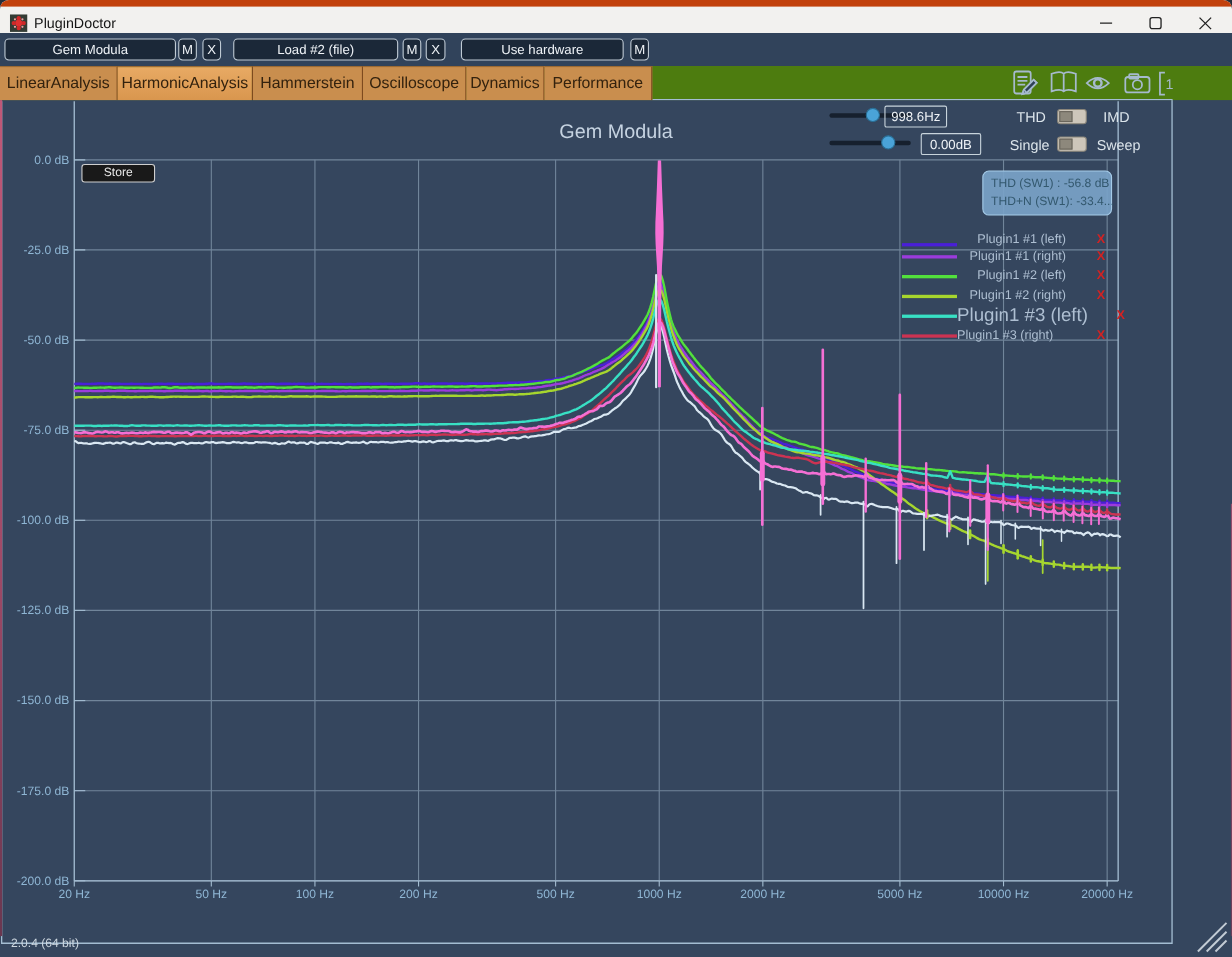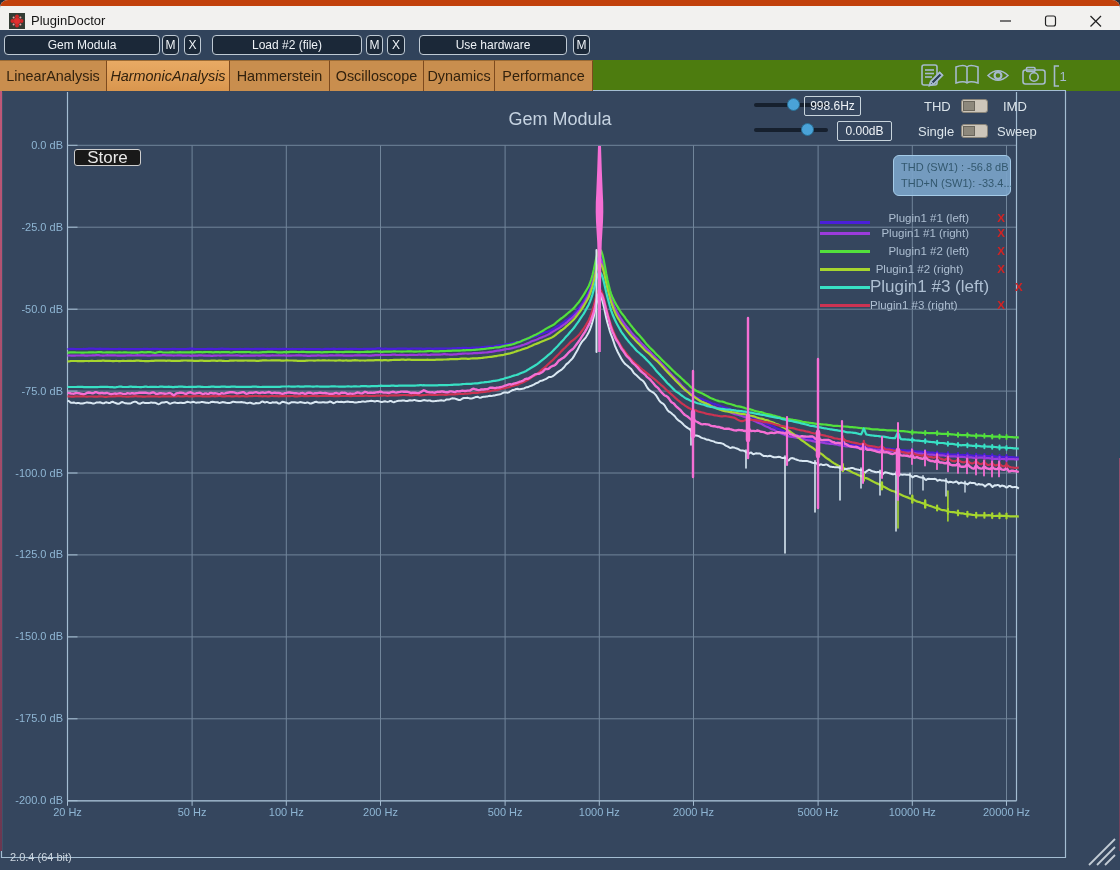--- a/index.html
+++ b/index.html
@@ -4,30 +4,30 @@
 body{width:1120px;height:870px;font-family:"Liberation Sans",sans-serif;background:#242e3a;overflow:hidden}
 #win{position:relative;width:1120px;height:870px;border-radius:8px 8px 0 0;overflow:hidden;background:#35465e}
 #titlebar{position:absolute;left:0;top:0;width:1120px;height:30px;background:#f2f1ef;border-top:6px solid #c2410c;z-index:10}
 #titlebar .tt{position:absolute;left:31px;top:7px;font-size:13px;color:#151515}
 #appicon{position:absolute;left:9px;top:7px;width:16px;height:16px}
 .winbtn{position:absolute;top:0;width:14px;height:30px;color:#222}
 #toolbar{position:absolute;left:0;top:30px;width:1120px;height:30px;background:#31435b;z-index:10}
 .tbtn{position:absolute;top:5px;height:20px;background:#1b2838;border:1px solid #bfcad4;border-radius:4px;color:#eef2f6;font-size:12px;text-align:center;line-height:18px}
 #tabs{position:absolute;left:0;top:60px;width:1120px;height:31px;background:#4d7c0f;z-index:10}
 .tab{position:absolute;top:0;height:31px;font-size:14.4px;color:#33220e;text-align:center;line-height:31px;background:#c98e4e;border-right:1px solid #7d4a1e;border-top:1px solid #9c6b34}
-.tab.act{background:linear-gradient(#e8aa64,#d9964e);font-style:italic;}
+.tab.act{background:linear-gradient(#e8aa64,#d9964e);}
 #lstrip{position:absolute;left:0;top:91px;width:2px;height:760px;background:linear-gradient(#c05878,#a04a68 55%,#6a3750);z-index:11}
 #rstrip{position:absolute;left:1118.6px;top:458px;width:1.4px;height:393px;background:linear-gradient(rgba(176,80,112,.8),rgba(122,60,88,.8));z-index:11}
 .tbox{position:absolute;height:20px;border:1px solid #c8d4dc;border-radius:2px;color:#eef2f6;font-size:12px;text-align:center;line-height:18px;z-index:5}
 .lab{position:absolute;color:#dbe4ea;font-size:13px;z-index:5;white-space:nowrap}
 .toggle{position:absolute;width:27px;height:14px;background:#cdc6ba;border-radius:3px;border:1px solid #8a857a;z-index:5}
 .toggle i{position:absolute;left:1px;top:1px;width:12px;height:10px;background:#8d887c;border:1px solid #6a665c;display:block}
 .slider{position:absolute;height:4px;background:#16202e;border-radius:2px;z-index:5}
 .slider i{position:absolute;top:-5px;width:13px;height:13px;border-radius:50%;background:#4aa3d8;border:1px solid #2a7097;display:block}
-#store{position:absolute;left:74px;top:149px;width:67px;height:17px;background:#191919;border:1px solid #cfcfcf;border-radius:3px;color:#e8e8e8;font-size:17px;text-align:center;line-height:15px;z-index:5}
+#store{position:absolute;left:74px;top:149px;width:67px;height:17px;background:#191919;border:1px solid #cfcfcf;border-radius:3px;color:#e8e8e8;font-size:11px;text-align:center;line-height:15px;z-index:5}
 #tip{position:absolute;left:893px;top:155px;width:118px;height:41px;background:rgba(122,163,200,0.92);border:1.5px solid #a5cbe8;border-radius:6px;z-index:6;padding:3px 0 0 7px}
 #tip div{font-size:11px;color:#33586e;line-height:16px;white-space:nowrap}
 svg text{user-select:none}
 </style></head><body>
 <div id="win">
 <svg width="1120" height="870" viewBox="0 0 1120 870" style="position:absolute;left:0;top:0">
       <g stroke="#8095aa" stroke-width="1" opacity="0.8">
         <line x1="67.5" y1="145.3" x2="1016.5" y2="145.3"></line>
         <line x1="67.5" y1="227.2" x2="1016.5" y2="227.2"></line>
         <line x1="67.5" y1="309.2" x2="1016.5" y2="309.2"></line>
@@ -334,21 +334,21 @@
         <div style="flex:1;text-align:right;font-size:11.5px;color:#aebfd2;padding-right:26px;white-space:nowrap">Plugin1 #1 (right)</div>
         <div style="width:12px;text-align:center;margin-right:5px;color:#d42222;font-size:11.5px;font-weight:bold">X</div>
       </div>
       <div style="display:flex;align-items:center;height:18px">
         <div style="width:50px;height:3px;background:#52e03c;flex:0 0 auto"></div>
         <div style="flex:1;text-align:right;font-size:11.5px;color:#aebfd2;padding-right:26px;white-space:nowrap">Plugin1 #2 (left)</div>
         <div style="width:12px;text-align:center;margin-right:5px;color:#d42222;font-size:11.5px;font-weight:bold">X</div>
       </div>
       <div style="display:flex;align-items:center;height:18px">
         <div style="width:50px;height:3px;background:#a6d62e;flex:0 0 auto"></div>
-        <div style="flex:1;text-align:center;font-size:11.5px;color:#aebfd2;padding-right:26px;white-space:nowrap">Plugin1 #2 (right)</div>
+        <div style="flex:1;text-align:right;font-size:11.5px;color:#aebfd2;padding-right:26px;white-space:nowrap">Plugin1 #2 (right)</div>
         <div style="width:12px;text-align:center;margin-right:5px;color:#d42222;font-size:11.5px;font-weight:bold">X</div>
       </div>
       <div style="display:flex;align-items:center;height:18px">
         <div style="width:50px;height:3px;background:#38e0c4;flex:0 0 auto"></div>
         <div style="flex:1;text-align:left;font-size:17px;color:#aebfd2;padding-right:26px;white-space:nowrap">Plugin1 #3 (left)</div>
         <div style="width:12px;text-align:center;margin-right:5px;color:#d42222;font-size:11.5px;font-weight:bold">X</div>
       </div>
       <div style="display:flex;align-items:center;height:18px">
         <div style="width:50px;height:3px;background:#cc3352;flex:0 0 auto"></div>
         <div style="flex:1;text-align:left;font-size:11.5px;color:#aebfd2;padding-right:26px;white-space:nowrap">Plugin1 #3 (right)</div>

